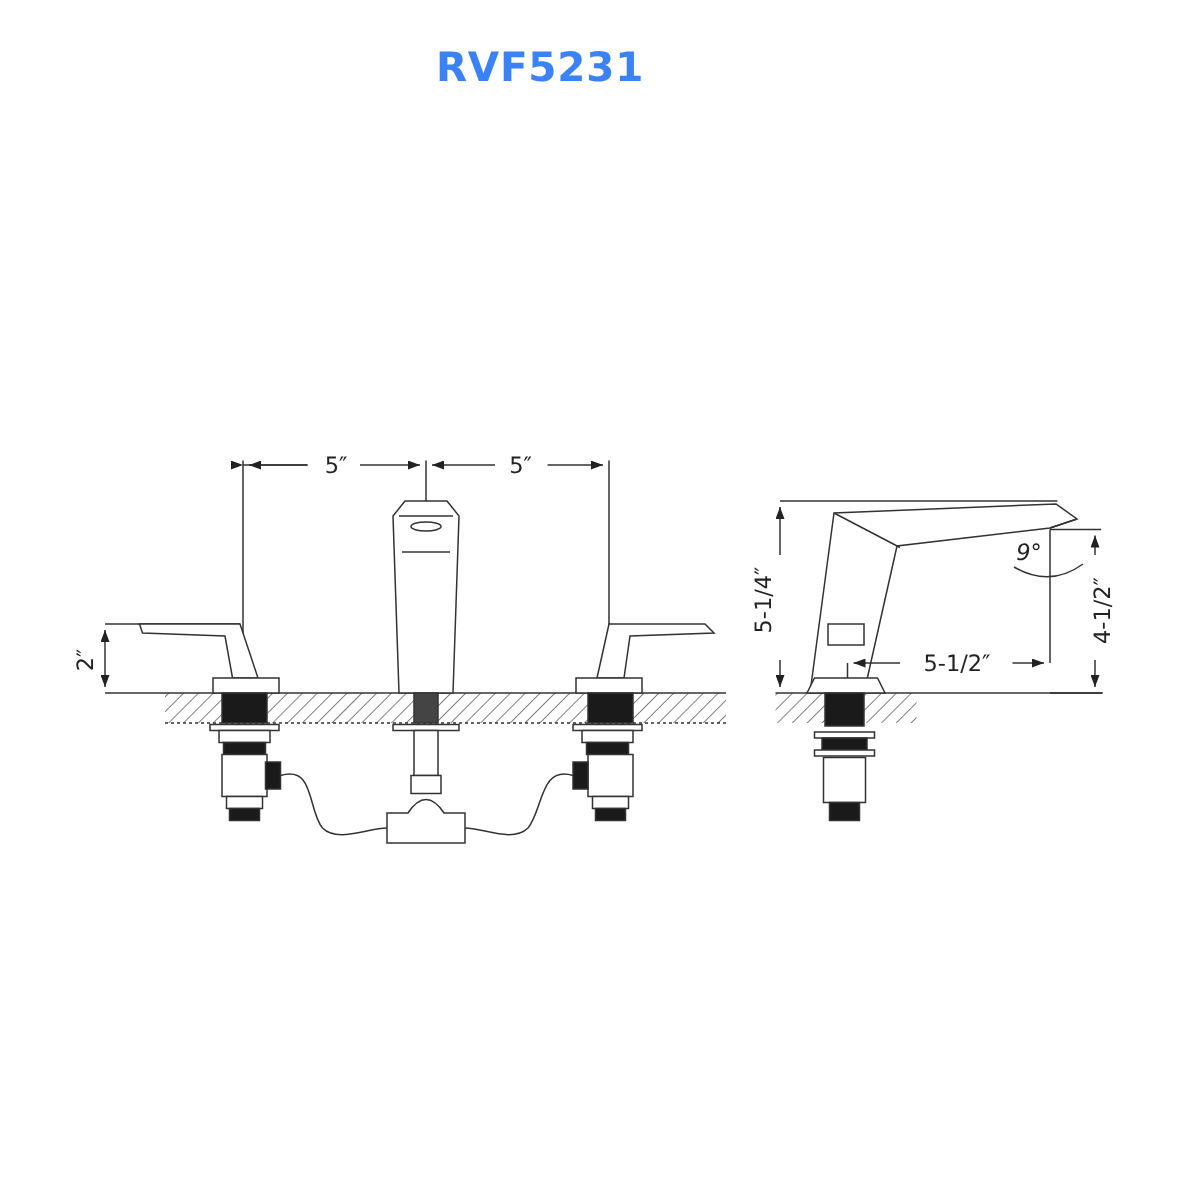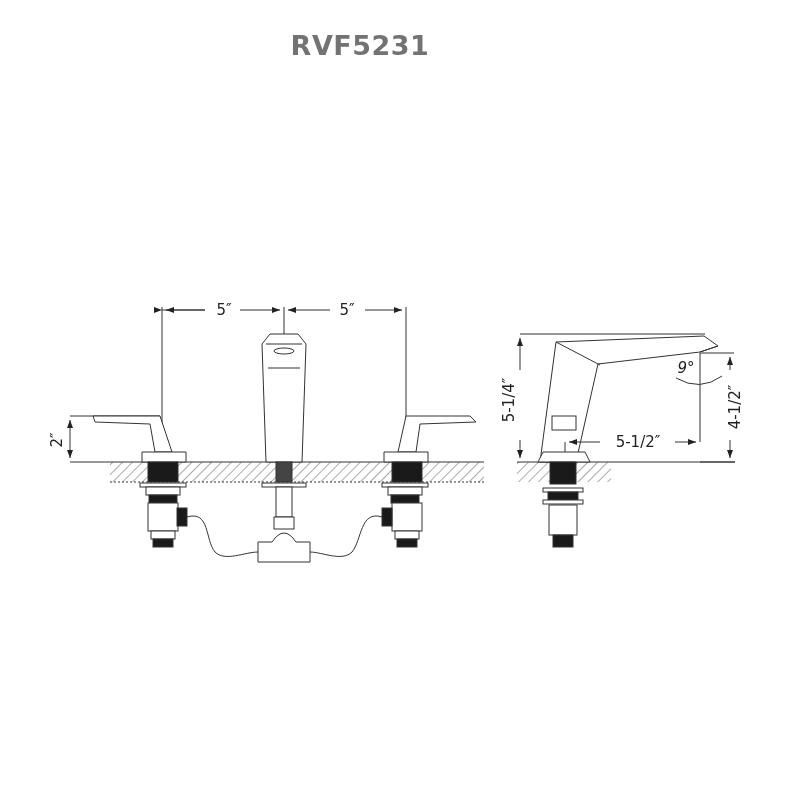--- a/index.html
+++ b/index.html
@@ -1,17 +1,17 @@
 <!DOCTYPE html>
 <html><head>
 <meta charset="utf-8">
 <style>
   html, body { margin:0; padding:0; background:#ffffff; }
   body { width:800px; height:800px; position:relative; overflow:hidden; font-family:"Liberation Sans", sans-serif; }
-  .title { position:absolute; left:0; width:720px; top:30px; text-align:center; font-family:"DejaVu Sans", sans-serif; font-weight:bold; font-size:27px; color:#737373; letter-spacing:0.5px; }
+  .title { position:absolute; left:0; width:720px; top:30px; text-align:center; font-family:"DejaVu Sans", sans-serif; font-weight:bold; font-size:27px; color:#3b82f6; letter-spacing:0.5px; }
   svg { position:absolute; left:0; top:0; }
   .dim-text { font-family:"DejaVu Sans", sans-serif; font-size:15px; fill:#222; }
 </style>
 </head>
 <body>
 
 <div class="title">RVF5231</div>
 
 <svg width="800" height="800" viewBox="0 0 800 800">
   <defs>

